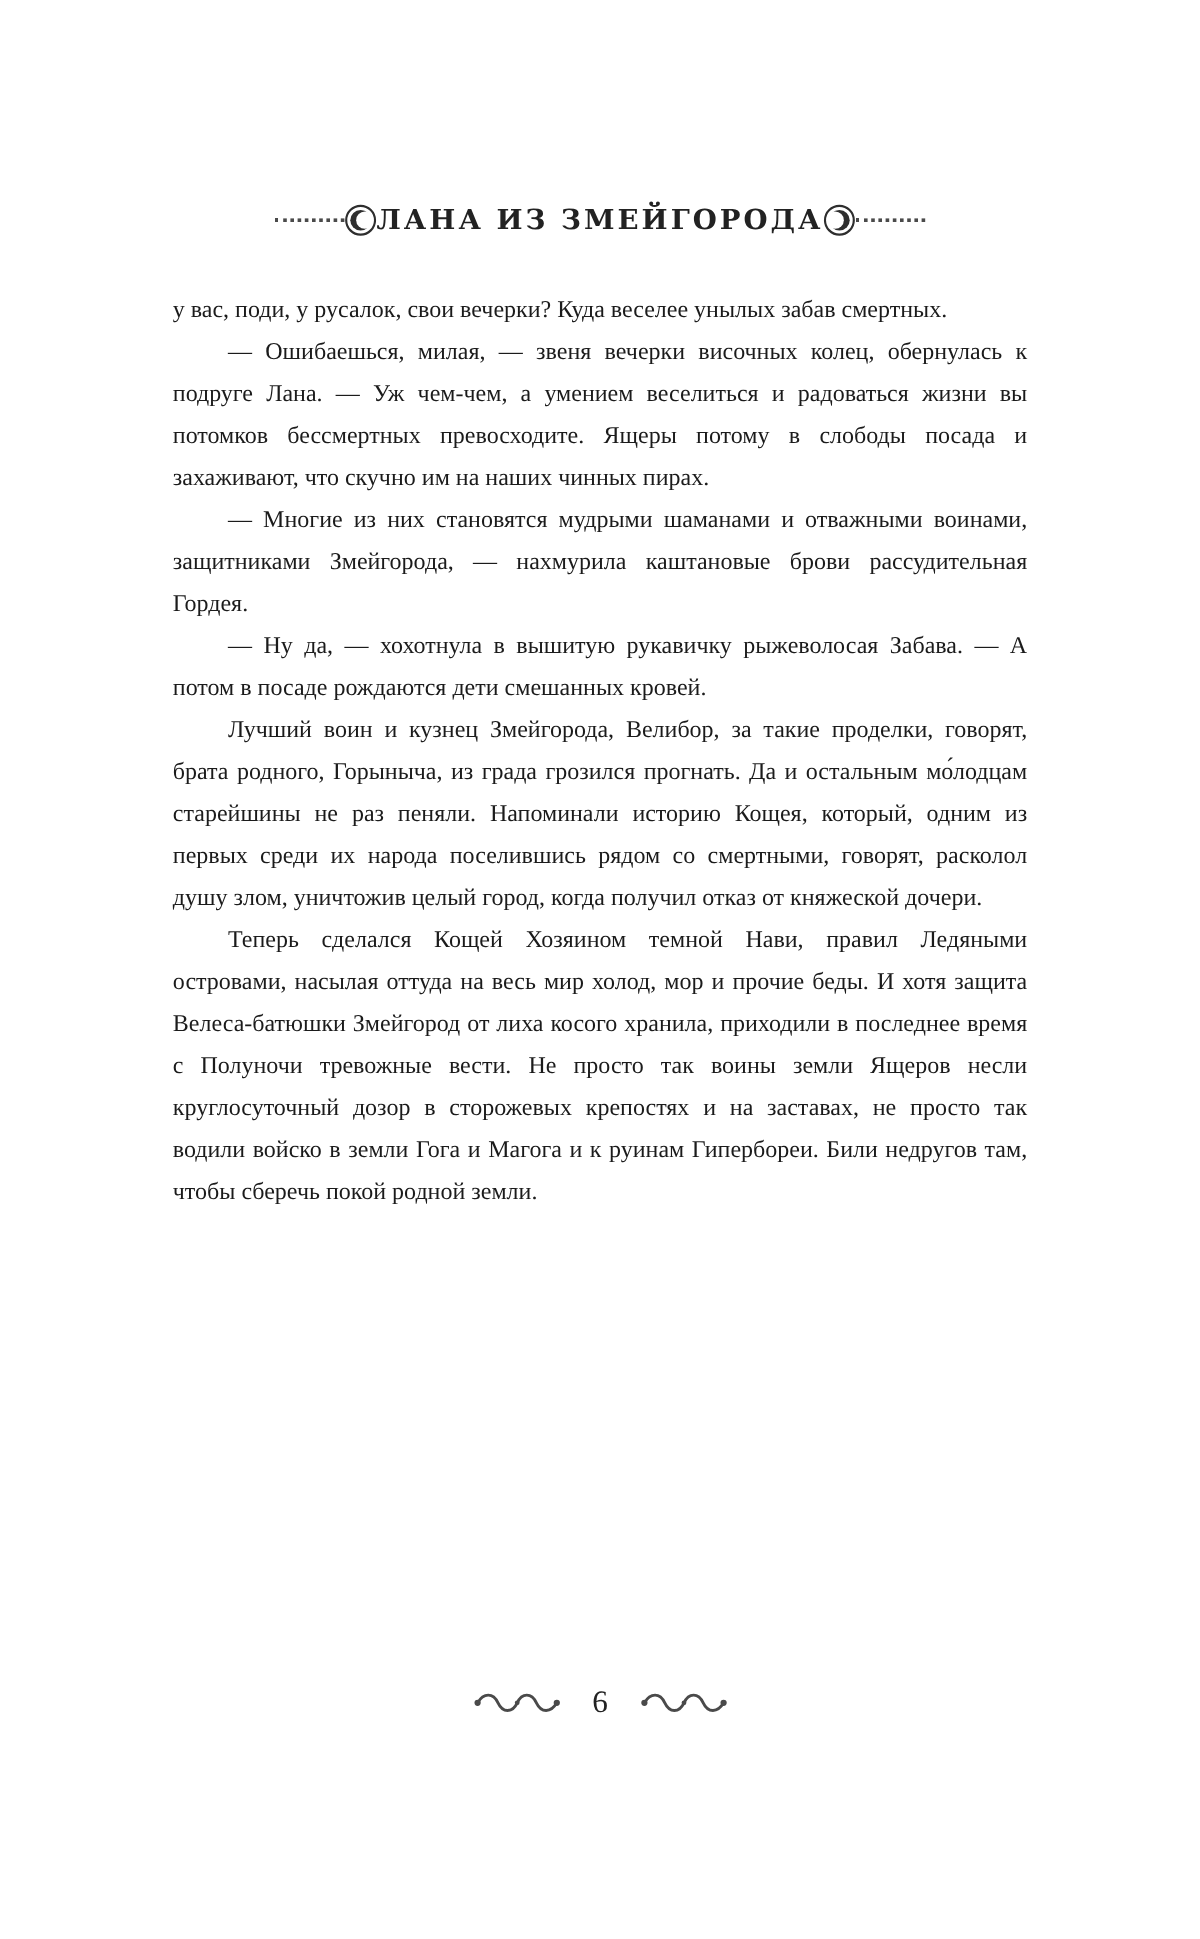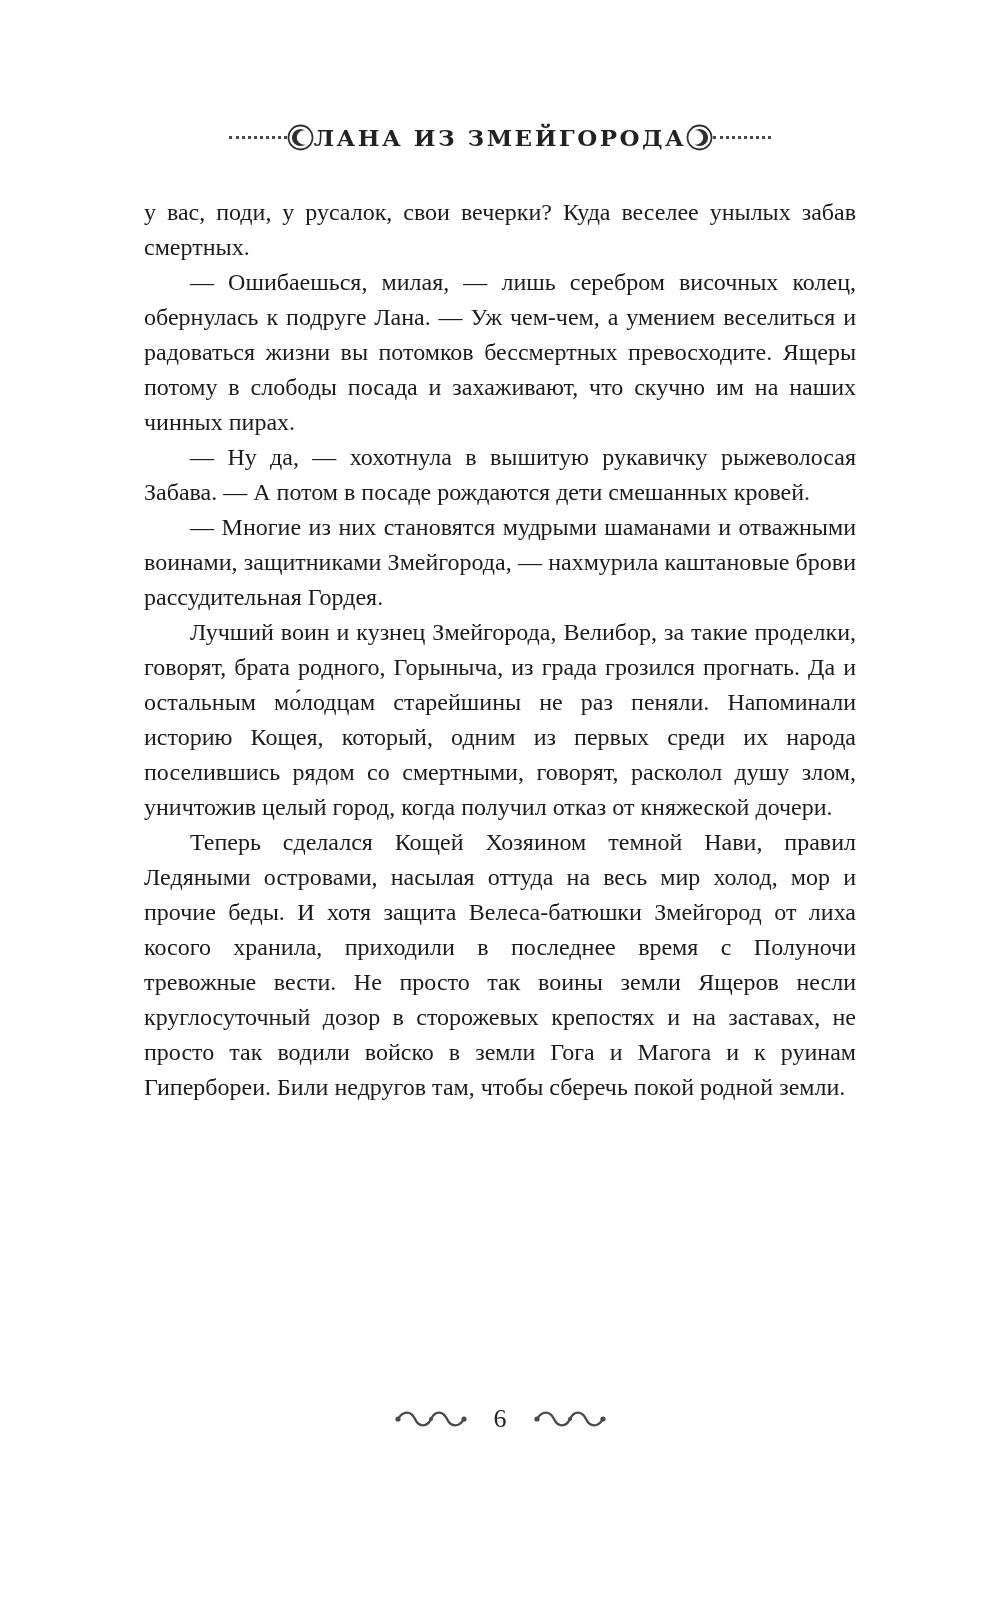--- a/index.html
+++ b/index.html
@@ -21,39 +21,40 @@
     width: 1000px;
     height: 1616px;
     background: var(--background);
     overflow: hidden;
     padding-top: 124px;
   }
   .page-header {
     display: flex;
     align-items: center;
     justify-content: center;
+    margin-top: 46px;
   }
   .dotted-rule {
     width: 58px;
     height: 0;
     border-top: 3px dotted #4a4a4a;
   }
   .moon-ornament svg { display: block; }
   .title {
     font-family: "DejaVu Serif", "Liberation Serif", serif;
     font-size: 23px;
     font-weight: 700;
     letter-spacing: 2.5px;
     white-space: nowrap;
     color: #222;
   }
   .page-text {
     width: 712px;
     margin: 44px auto 0 auto;
-    font-size: 24px;
+    font-size: 20px;
     line-height: 35px;
   }
   .para {
     text-align: justify;
   }
   .para.indent {
     text-indent: 46px;
   }
   .page-footer {
     position: absolute;
@@ -92,23 +93,23 @@
         <circle cx="13.5" cy="13.5" r="12" fill="none" stroke="#2e2e2e" stroke-width="1.8"></circle>
         <circle cx="13.5" cy="13.5" r="8.6" fill="#2e2e2e"></circle>
         <circle cx="10" cy="13.5" r="7.2" fill="#ffffff"></circle>
       </svg>
     </span>
     <span class="dotted-rule"></span>
   </header>
 
   <main class="page-text">
       <p class="para" lang="ru">у вас, поди, у русалок, свои вечерки? Куда веселее унылых забав смертных.</p>
-      <p class="para indent" lang="ru">— Ошибаешься, милая, — лишь серебром височных колец, обернулась к подруге Лана. — Уж чем-чем, а уме­нием веселиться и радоваться жизни вы потомков бес­смертных превосходите. Ящеры потому в слободы посада и захаживают, что скучно им на наших чинных пирах.</p>
+      <p class="para indent" lang="ru">— Ошибаешься, милая, — звеня вечерки височных колец, обернулась к подруге Лана. — Уж чем-чем, а уме­нием веселиться и радоваться жизни вы потомков бес­смертных превосходите. Ящеры потому в слободы посада и захаживают, что скучно им на наших чинных пирах.</p>
+      <p class="para indent" lang="ru">— Многие из них становятся мудрыми шаманами и отважными воинами, защитниками Змейгорода, — на­хмурила каштановые брови рассудительная Гордея.</p>
       <p class="para indent" lang="ru">— Ну да, — хохотнула в вышитую рукавичку рыже­волосая Забава. — А потом в посаде рождаются дети сме­шанных кровей.</p>
-      <p class="para indent" lang="ru">— Многие из них становятся мудрыми шаманами и отважными воинами, защитниками Змейгорода, — на­хмурила каштановые брови рассудительная Гордея.</p>
       <p class="para indent" lang="ru">Лучший воин и кузнец Змейгорода, Велибор, за такие проделки, говорят, брата родного, Горыныча, из града гро­зился прогнать. Да и остальным мо́лодцам старейшины не раз пеняли. Напоминали историю Кощея, который, одним из первых среди их народа поселившись рядом со смерт­ными, говорят, расколол душу злом, уничтожив целый город, когда получил отказ от княжеской дочери.</p>
       <p class="para indent" lang="ru">Теперь сделался Кощей Хозяином темной Нави, пра­вил Ледяными островами, насылая оттуда на весь мир холод, мор и прочие беды. И хотя защита Велеса-батюшки Змейгород от лиха косого хранила, приходили в последнее время с Полуночи тревожные вести. Не просто так воины земли Ящеров несли круглосуточный дозор в сторожевых крепостях и на заставах, не просто так водили войско в земли Гога и Магога и к руинам Гипербореи. Били не­другов там, чтобы сберечь покой родной земли.</p>
     </main>
 
   <footer class="page-footer">
     <span class="scroll-ornament">
       <svg width="74" height="20" viewBox="0 0 74 20" aria-hidden="true">
         <path d="M4 10 C 9 1.5, 17 1.5, 21 10 C 25 18.5, 33 18.5, 37 10 C 41 1.5, 49 1.5, 53 10 C 57 18.5, 65 18.5, 70 10" fill="none" stroke="#4a4a4a" stroke-width="2.4" stroke-linecap="round"></path>
         <circle cx="4" cy="10" r="2.6" fill="#4a4a4a"></circle>
         <circle cx="37" cy="10" r="2" fill="#4a4a4a"></circle>

